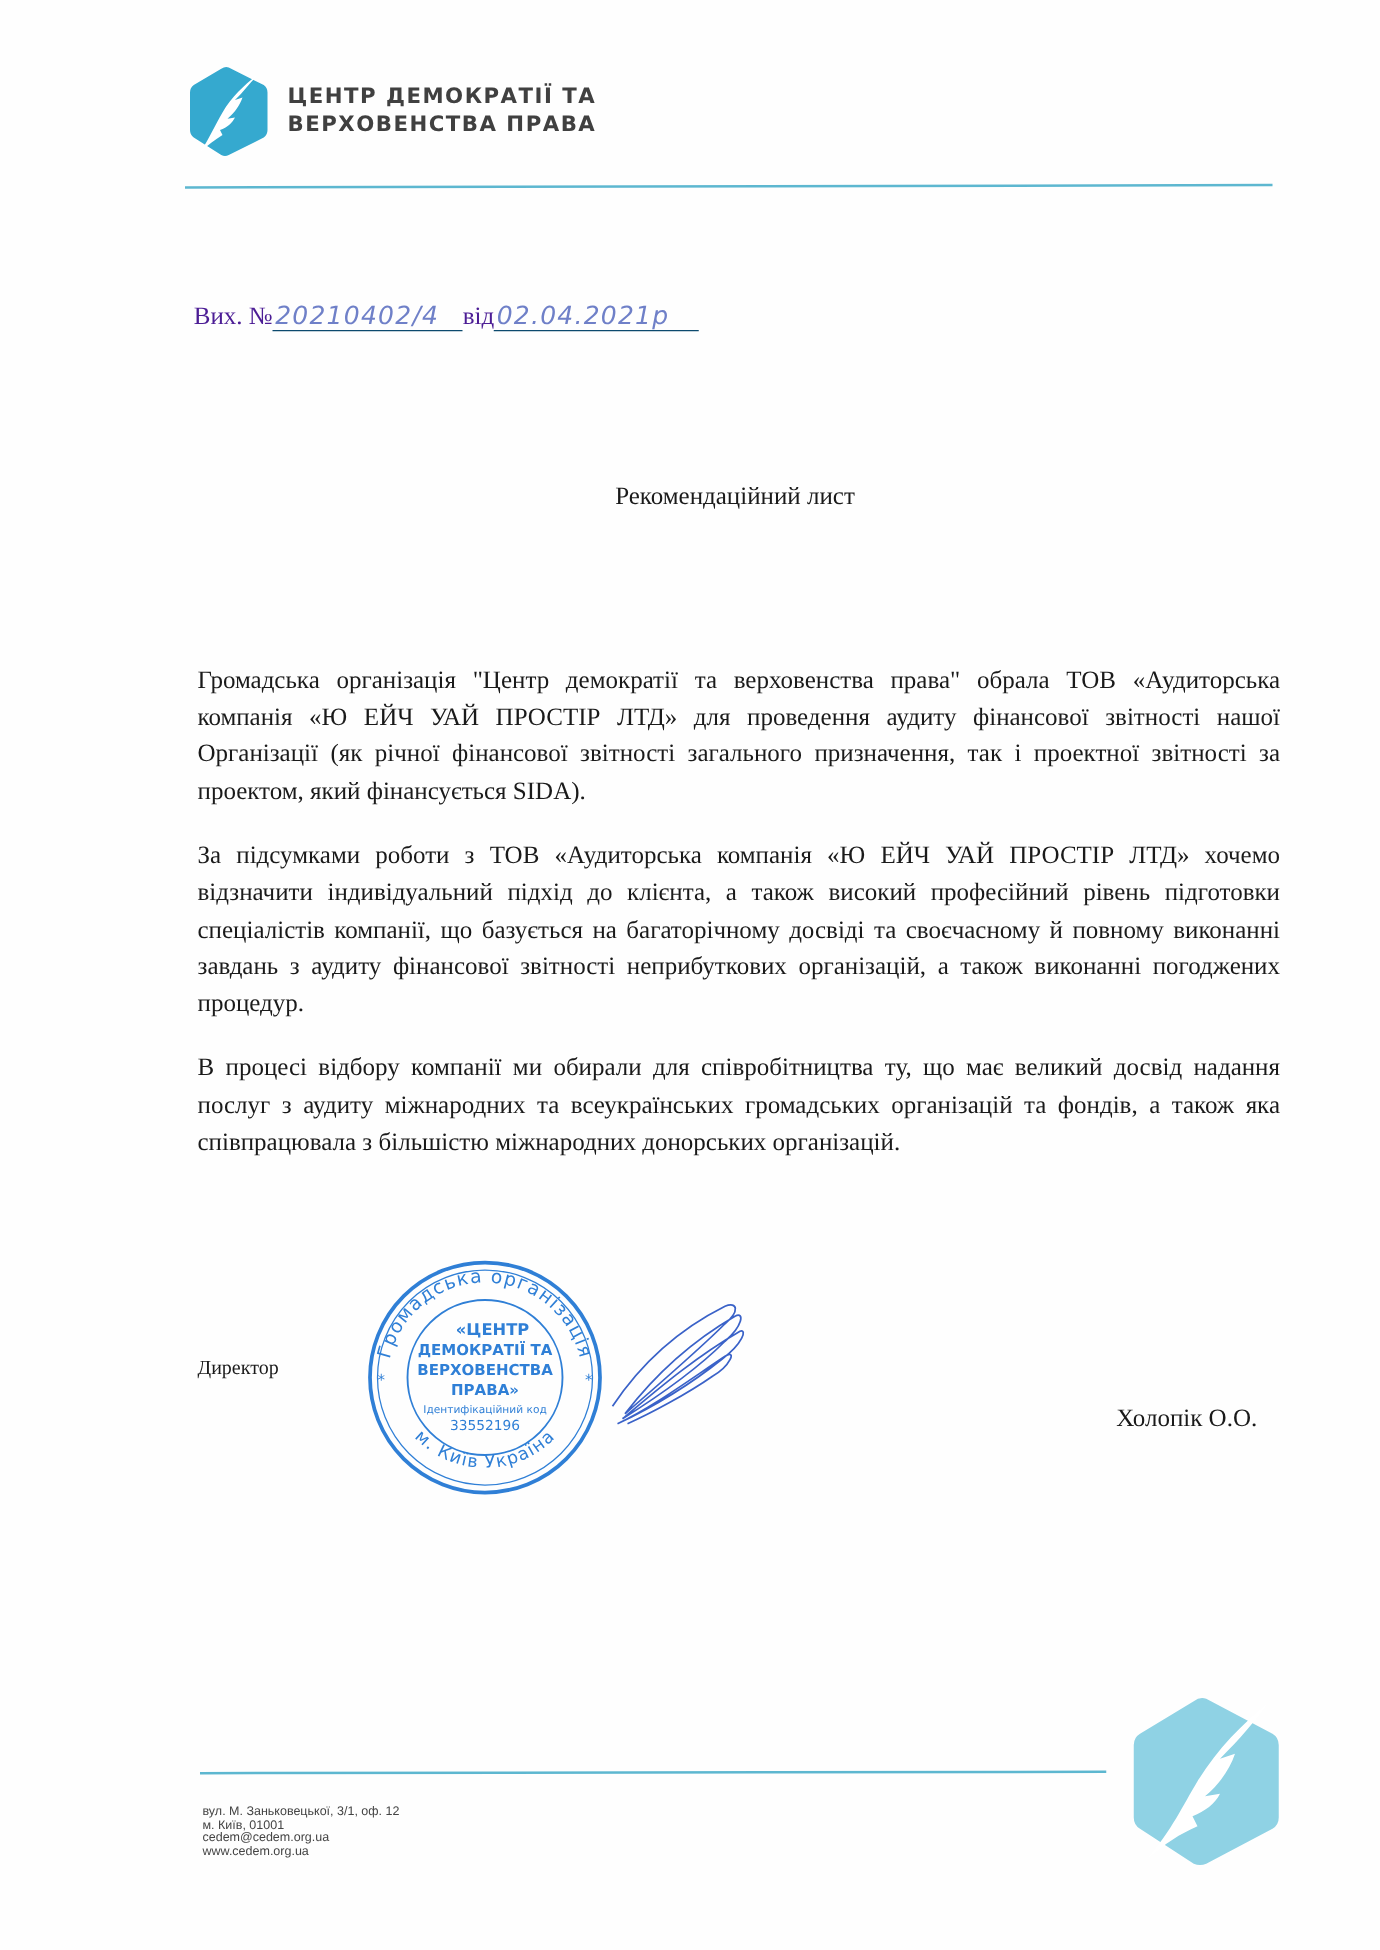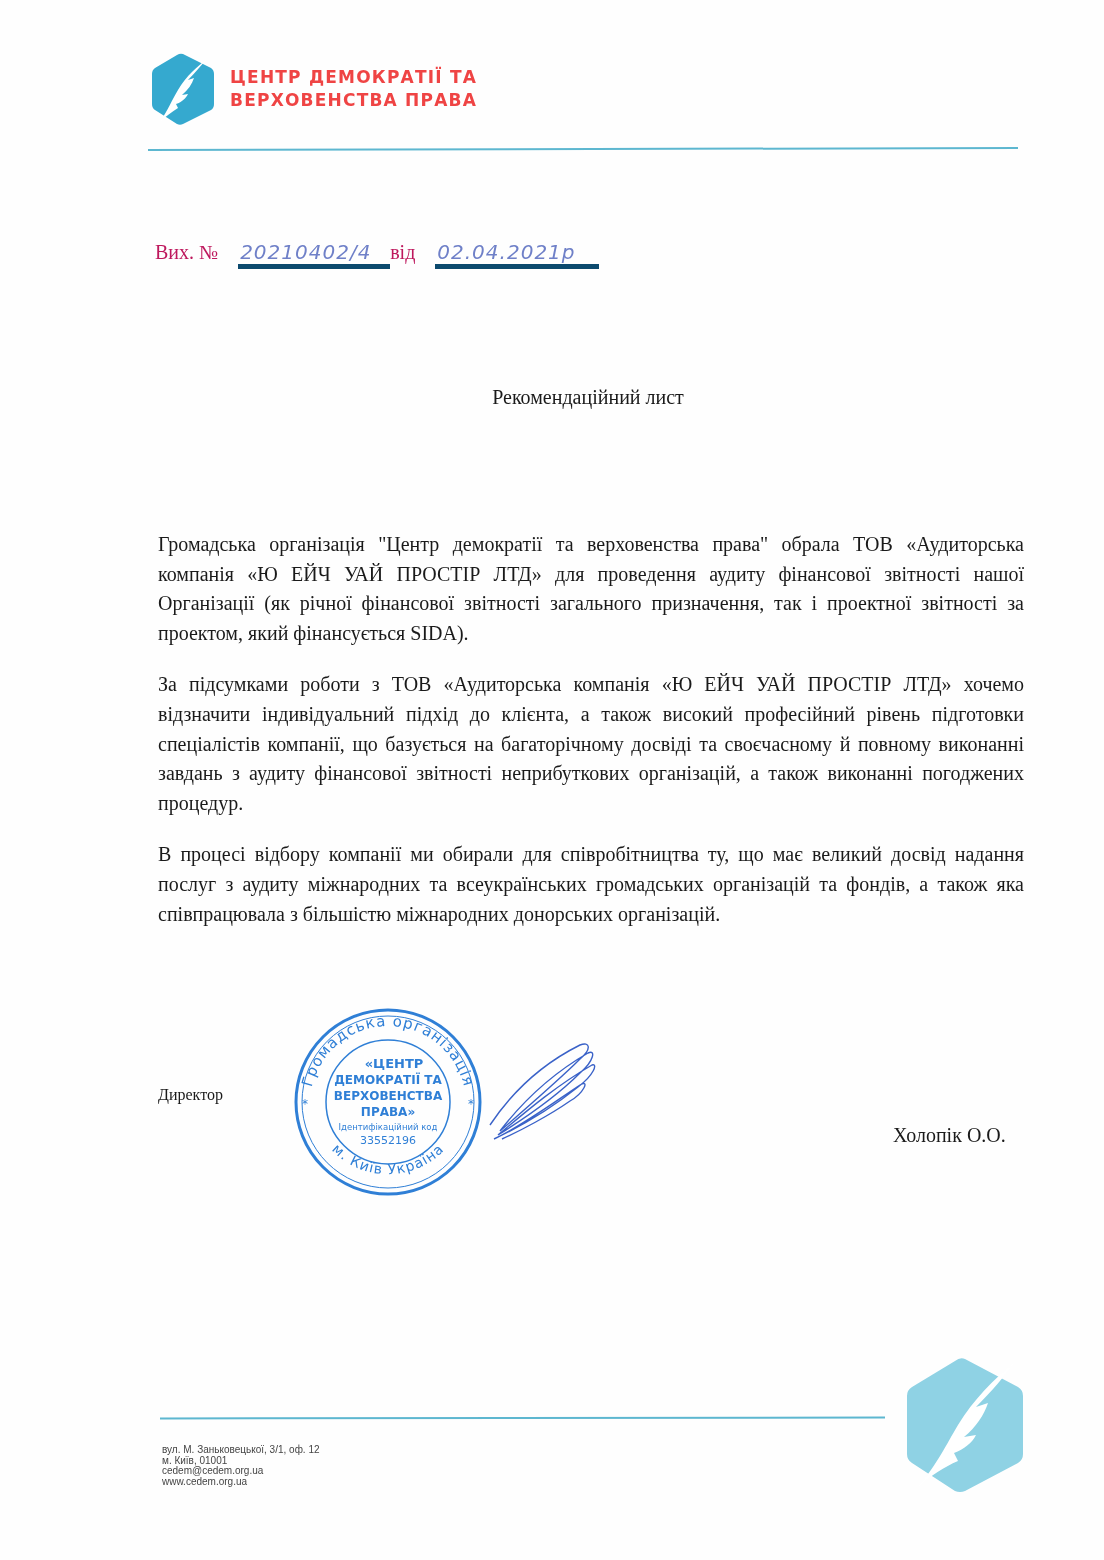--- a/index.html
+++ b/index.html
@@ -1,28 +1,28 @@
 <!DOCTYPE html>
 <html><head>
 <meta charset="utf-8">
 <style>
   html, body { margin: 0; padding: 0; background: #ffffff; }
   body { width: 1104px; height: 1560px; position: relative; overflow: hidden; font-family: "Liberation Serif", "DejaVu Serif", serif; color: #1a1a1a; }
   .page { position: absolute; left: 0; top: 0; width: 1104px; height: 1560px; background: #fefefe; }
 
   
   .logo { position: absolute; left: 150px; top: 52px; width: 66px; height: 74px; }
-  .org-name { position: absolute; left: 230px; top: 66px; font-family: "DejaVu Sans", "Liberation Sans", sans-serif; font-weight: bold; font-size: 17px; letter-spacing: 1.2px; line-height: 23px; color: #ef4444; text-align: right; }
+  .org-name { position: absolute; left: 230px; top: 66px; font-family: "DejaVu Sans", "Liberation Sans", sans-serif; font-weight: bold; font-size: 17px; letter-spacing: 1.2px; line-height: 23px; color: #404040; }
   .org-name div { white-space: nowrap; }
   .header-rule { position: absolute; left: 148px; top: 148px; width: 870px; height: 2px; background: #5db7d0; transform: rotate(-0.12deg); }
 
   
   .ref-line { position: absolute; left: 155px; top: 240px; font-size: 20px; white-space: nowrap; }
-  .ref-line .label { color: #be185d; }
-  .handwritten { font-family: "DejaVu Sans", sans-serif; font-style: italic; color: #6f80c8; font-size: 20px; letter-spacing: 1px; display: inline-block; border-bottom: 5px solid #0c4a6e; padding: 0 2px; margin-left: 20px; }
+  .ref-line .label { color: #4c1d95; }
+  .handwritten { font-family: "DejaVu Sans", sans-serif; font-style: italic; color: #6f80c8; font-size: 20px; letter-spacing: 1px; display: inline-block; border-bottom: 1px solid #0c4a6e; padding: 0 2px; }
   .ref-number { width: 148px; }
   .ref-date { width: 160px; }
 
   
   .doc-title { position: absolute; left: 0; width: 1176px; top: 386px; text-align: center; font-size: 20px; }
 
   
   .body-text { position: absolute; left: 158px; width: 866px; top: 530px; font-size: 20px; line-height: 29.6px; text-align: justify; }
   .body-text p { margin: 0 0 22px 0; }
 

